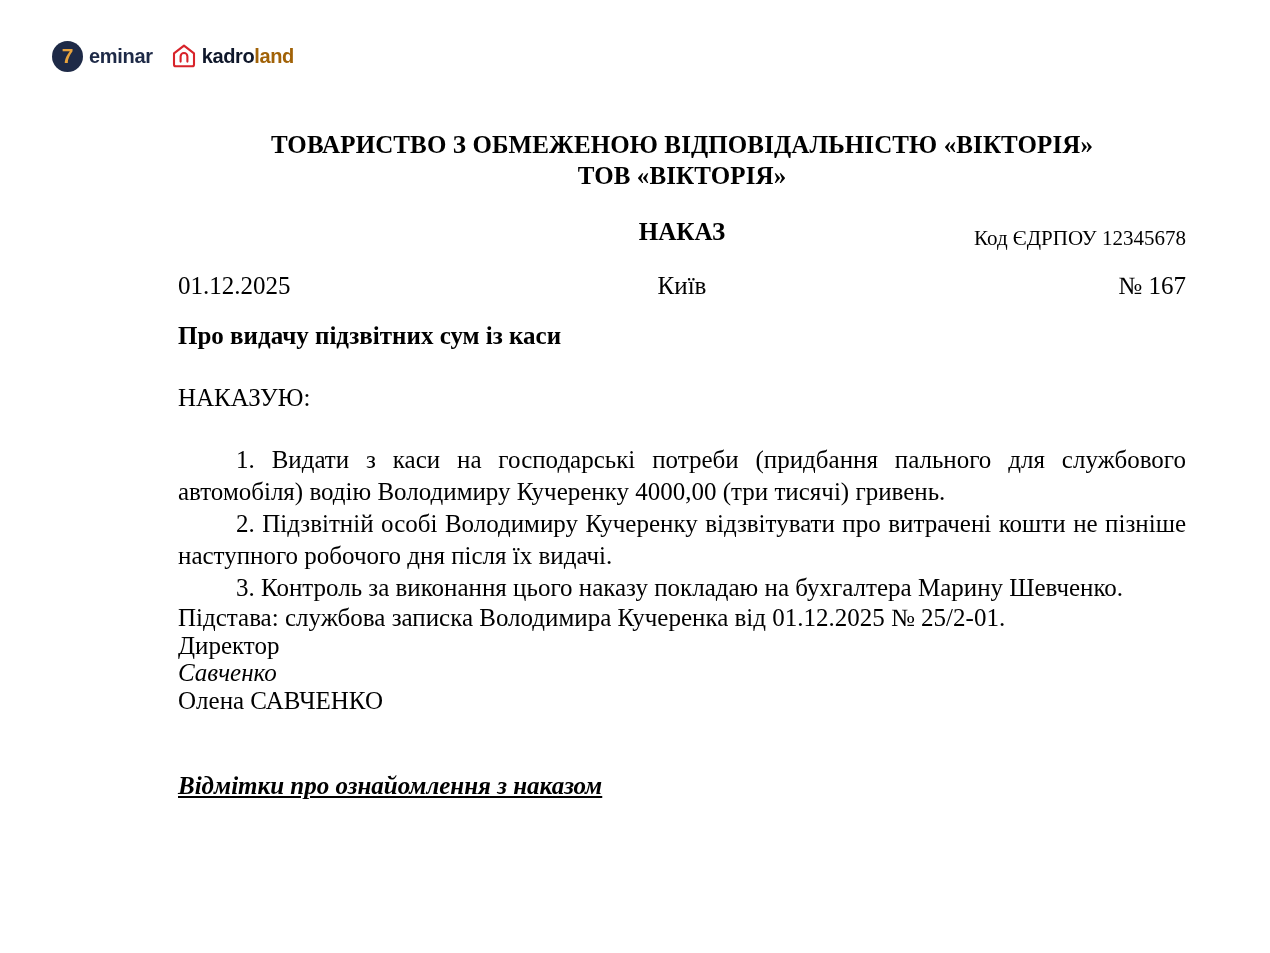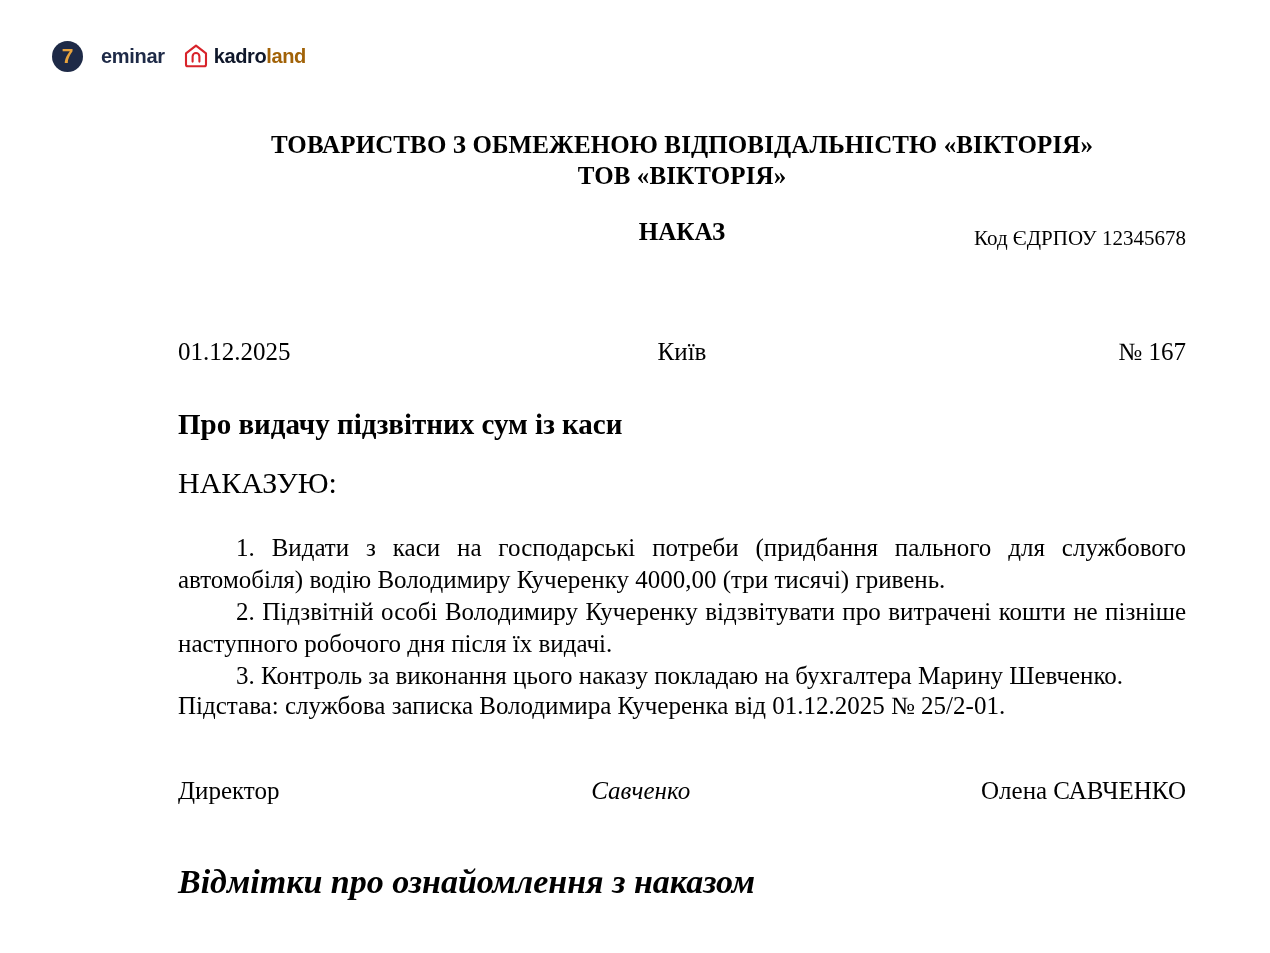--- a/index.html
+++ b/index.html
@@ -49,21 +49,21 @@
     font-size: 21px;
     line-height: 1;
     transform: translateY(-1px);
   }
   .seminar-word {
     font-family: "Liberation Sans", sans-serif;
     font-weight: 700;
     font-size: 20px;
     color: #1e2a47;
     letter-spacing: -0.3px;
-    margin-left: 18px;
+    margin-left: 6px;
   }
   .logo-kadroland {
     display: flex;
     align-items: center;
     gap: 5px;
   }
   .kadro-mark {
     width: 26px;
     height: 26px;
     flex: 0 0 auto;
@@ -105,40 +105,40 @@
 
   .order-word {
     margin-top: -32px;
     text-align: center;
     font-weight: 700;
     font-size: 25px;
     line-height: 1.1;
   }
 
   .meta-row {
-    margin-top: 92px;
+    margin-top: 26px;
     display: flex;
     align-items: flex-end;
     font-size: 25px;
     line-height: 1.1;
   }
   .meta-date  { flex: 0 0 33%; text-align: left; }
   .meta-city  { flex: 0 0 34%; text-align: center; }
   .meta-num   { flex: 0 0 33%; text-align: right; }
 
   .subject {
-    margin-top: 44px;
-    font-weight: 700;
-    font-size: 29px;
+    margin-top: 23px;
+    font-weight: 700;
+    font-size: 25px;
     line-height: 1.1;
   }
 
   .command {
-    margin-top: 25px;
-    font-size: 30px;
+    margin-top: 34px;
+    font-size: 25px;
     line-height: 1.1;
   }
 
   .clauses {
     margin-top: 33px;
     font-size: 25px;
     line-height: 1.28;
   }
   .clause {
     text-align: justify;
@@ -146,36 +146,37 @@
     margin: 0;
   }
   .clause.last { text-align: left; }
 
   .basis {
     font-size: 25px;
     line-height: 1.1;
   }
 
   .sign-row {
-    margin-top: 58px;
     display: flex;
     align-items: baseline;
     font-size: 25px;
     line-height: 1.1;
+    flex-direction: column;
   }
   .sign-role   { flex: 0 0 41%; text-align: left; }
   .sign-mark   { flex: 0 0 28%; text-align: left; font-style: italic; }
   .sign-name   { flex: 0 0 31%; text-align: right; }
 
   .ack-note {
     margin-top: 58px;
     font-style: italic;
     font-weight: 700;
-    font-size: 34px;
-    line-height: 1.1;
+    font-size: 25px;
+    line-height: 1.1;
+    text-decoration: underline;
   }
 </style>
 </head>
 <body>
 
 <div class="logo-bar">
 
   <div class="logo-seminar">
     <span class="seminar-circle">
       <span class="seminar-seven">7</span>

